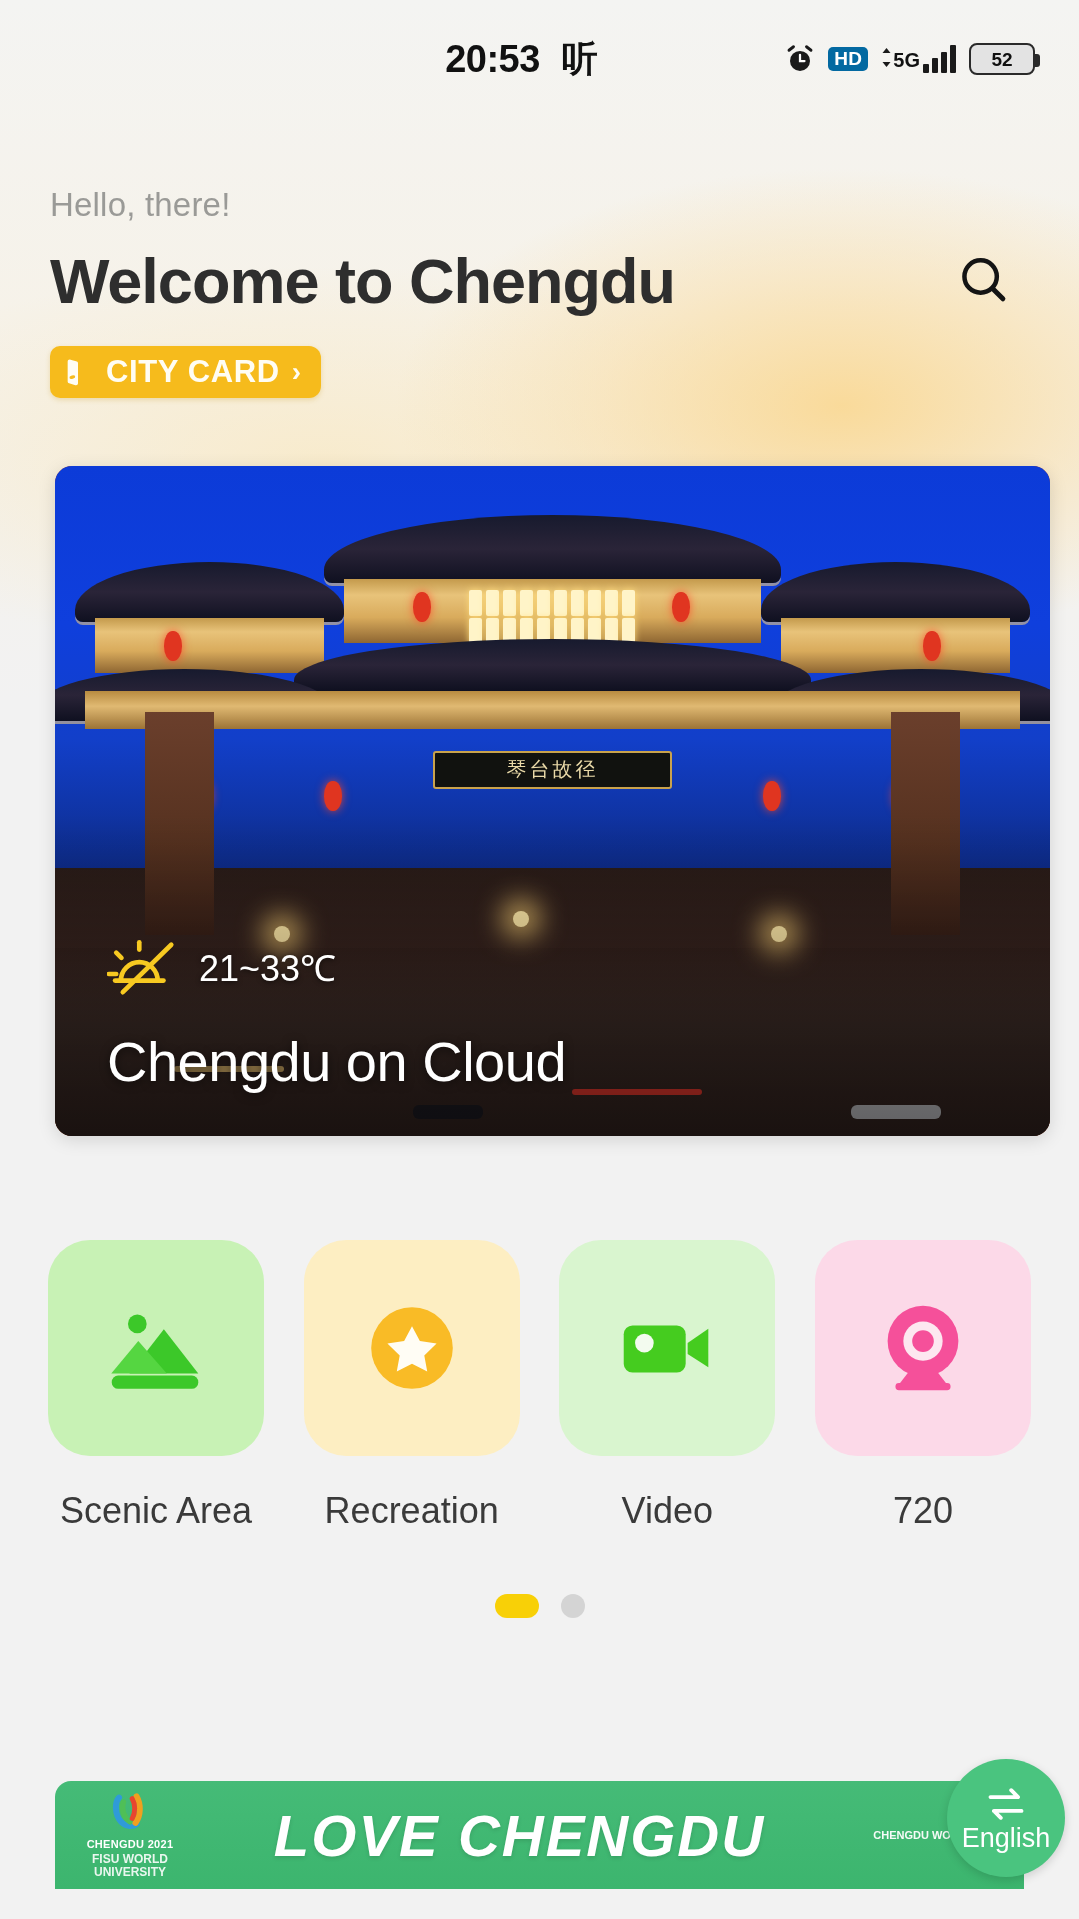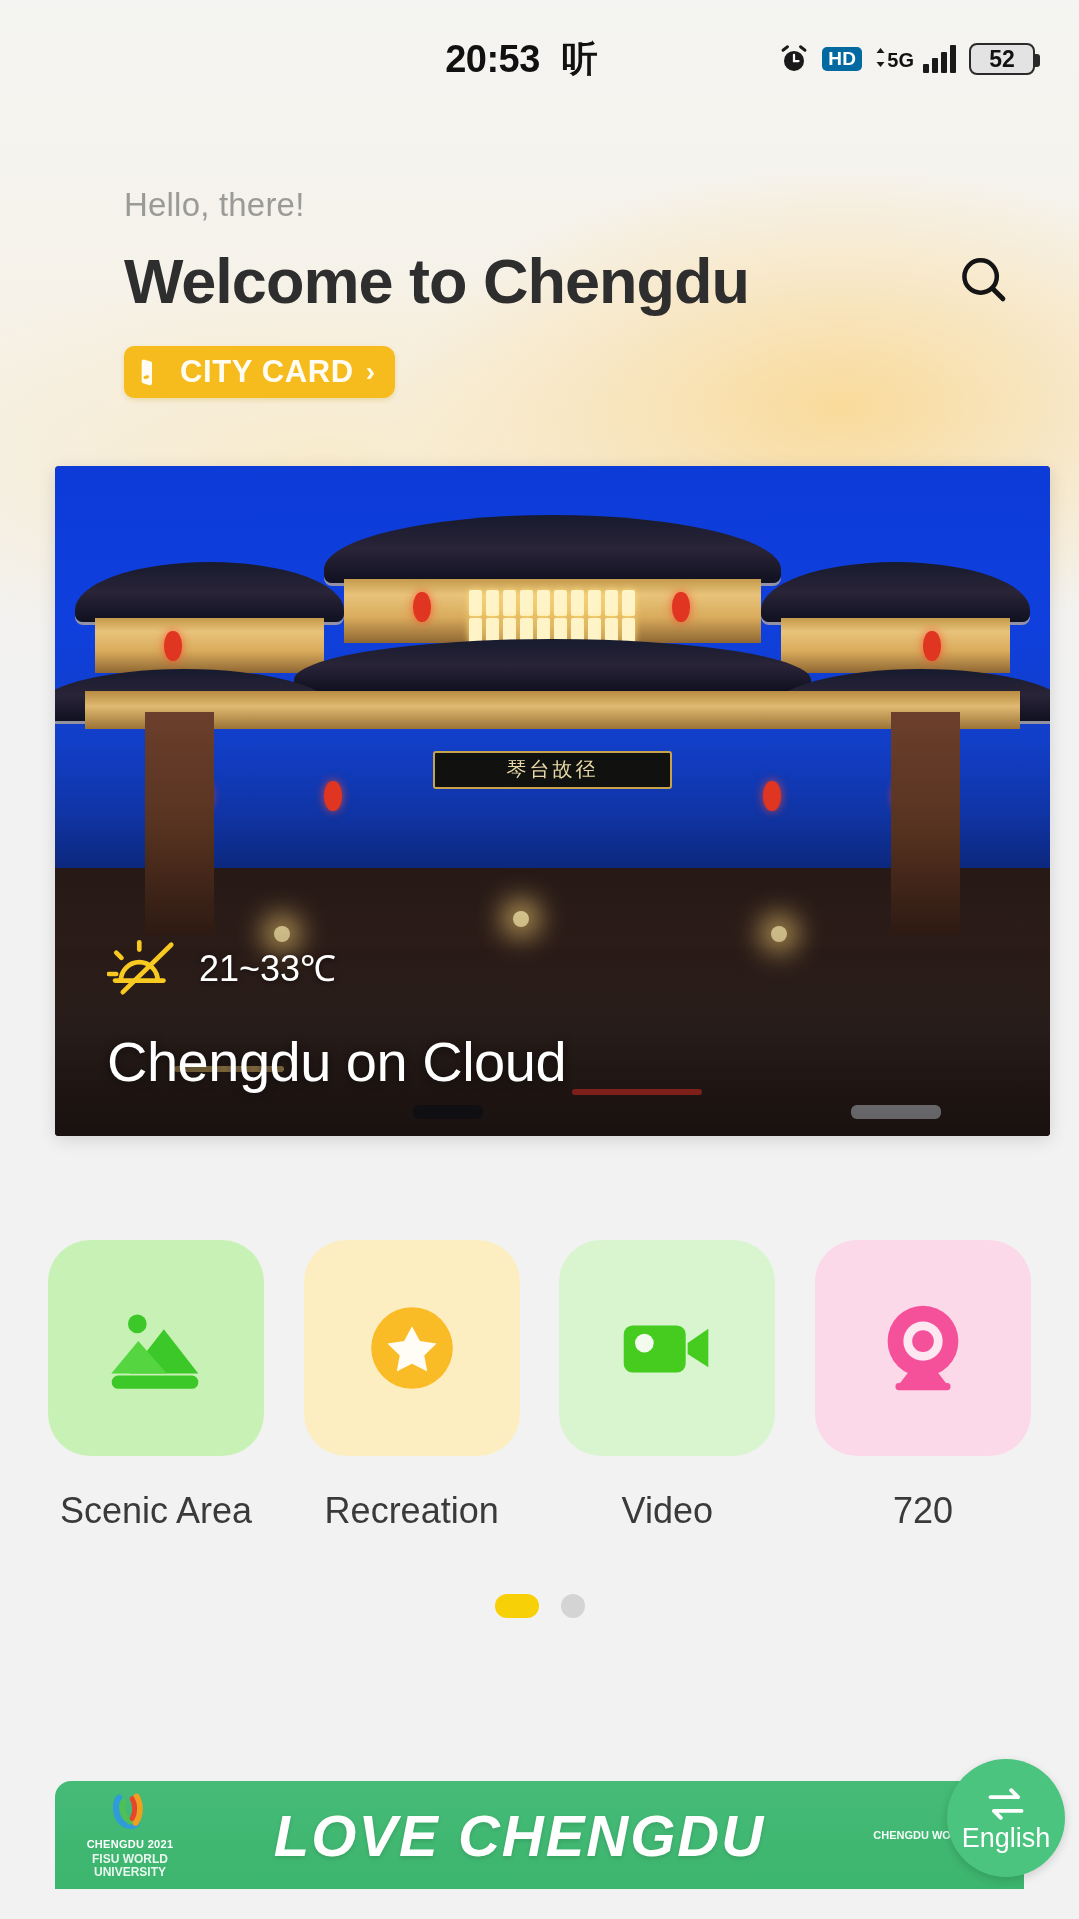--- a/index.html
+++ b/index.html
@@ -37,62 +37,62 @@
   .sb-right {
     position:absolute; right:44px; top:50%; transform:translateY(-50%);
     display:flex; align-items:center; gap:13px;
   }
   .ic-alarm { width:30px; height:30px; display:block; }
   .ic-hd {
     background:#0369a1; color:#fff; border-radius:5px;
     font-size:19px; font-weight:700; padding:2px 6px 3px; line-height:1;
     letter-spacing:0.3px;
   }
-  .net { display:flex; align-items:flex-end; gap:9px; }
+  .net { display:flex; align-items:flex-end; gap:3px; }
   .net-5g { display:flex; align-items:center; gap:1px; margin-bottom:2px; }
   .net-5g .lbl { font-size:20px; font-weight:700; line-height:1; }
   .net-arrows { display:flex; flex-direction:column; gap:1px; margin-bottom:4px; }
   .bars { display:flex; align-items:flex-end; gap:3px; height:28px; }
   .bars i { width:6px; background:#1a1a1a; border-radius:1px; display:block; }
   .bars i:nth-child(1){height:9px;} .bars i:nth-child(2){height:15px;}
   .bars i:nth-child(3){height:21px;} .bars i:nth-child(4){height:28px;}
   .battery {
     position:relative; width:66px; height:32px;
     border:2.5px solid #2a2a2a; border-radius:8px;
     display:flex; align-items:center; justify-content:center;
     background:#e3e3e3;
   }
   .battery:after {
     content:""; position:absolute; right:-7px; top:9px;
     width:5px; height:13px; background:#2a2a2a; border-radius:0 3px 3px 0;
   }
-  .battery span { font-size:23px; font-weight:600; line-height:1; }
-
-  
-  .header { position:relative; padding:68px 50px 0 76px;margin-left:48px; }
+  .battery span { font-size:19px; font-weight:600; line-height:1; }
+
+  
+  .header { position:relative; padding:68px 50px 0 50px; }
   .greeting { font-size:33px; color:#9a9a97; letter-spacing:0.2px; }
   .title-row { display:flex; align-items:center; justify-content:space-between; margin-top:22px;text-align:right; }
   .title { font-size:63px; font-weight:600; color:#2e2e2e; letter-spacing:-1px; line-height:1.05; }
   .search-btn { width:70px; height:70px; display:flex; align-items:center; justify-content:center; margin-right:10px; }
 
   .citycard {
     display:inline-flex; align-items:center; gap:10px;
     margin-top:30px; padding:8px 20px 8px 12px;
     background:#f6bb1c; border-radius:10px 12px 12px 10px;
     box-shadow:0 2px 5px rgba(200,150,20,0.25);
   }
   .citycard .cc-label {
     color:#fffdf3; font-size:31px; font-weight:700; letter-spacing:0.6px;
   }
   .cc-chev { color:#fffdf3; font-size:28px; font-weight:700; line-height:1; margin-left:2px; }
 
   
   .hero {
     position:relative; margin:68px 29px 0 55px;
-    height:670px; border-radius:4px; overflow:hidden;
+    height:670px; border-radius:17px; overflow:hidden;
     box-shadow:0 4px 18px rgba(0,0,0,0.13);
     background:#c2410c;
   }
   .hero-photo { position:absolute; inset:0; }
   
   .sky { position:absolute; left:0; right:0; top:0; height:62%;
     background:linear-gradient(180deg,#0c3bd8 0%,#0f3fdd 38%,#123fc9 66%,#0d2a84 100%); }
   .ground { position:absolute; left:0; right:0; bottom:0; height:40%;
     background:linear-gradient(180deg,#2a1c18 0%,#3a2520 35%,#4a322a 70%,#3b2a26 100%); }
   

